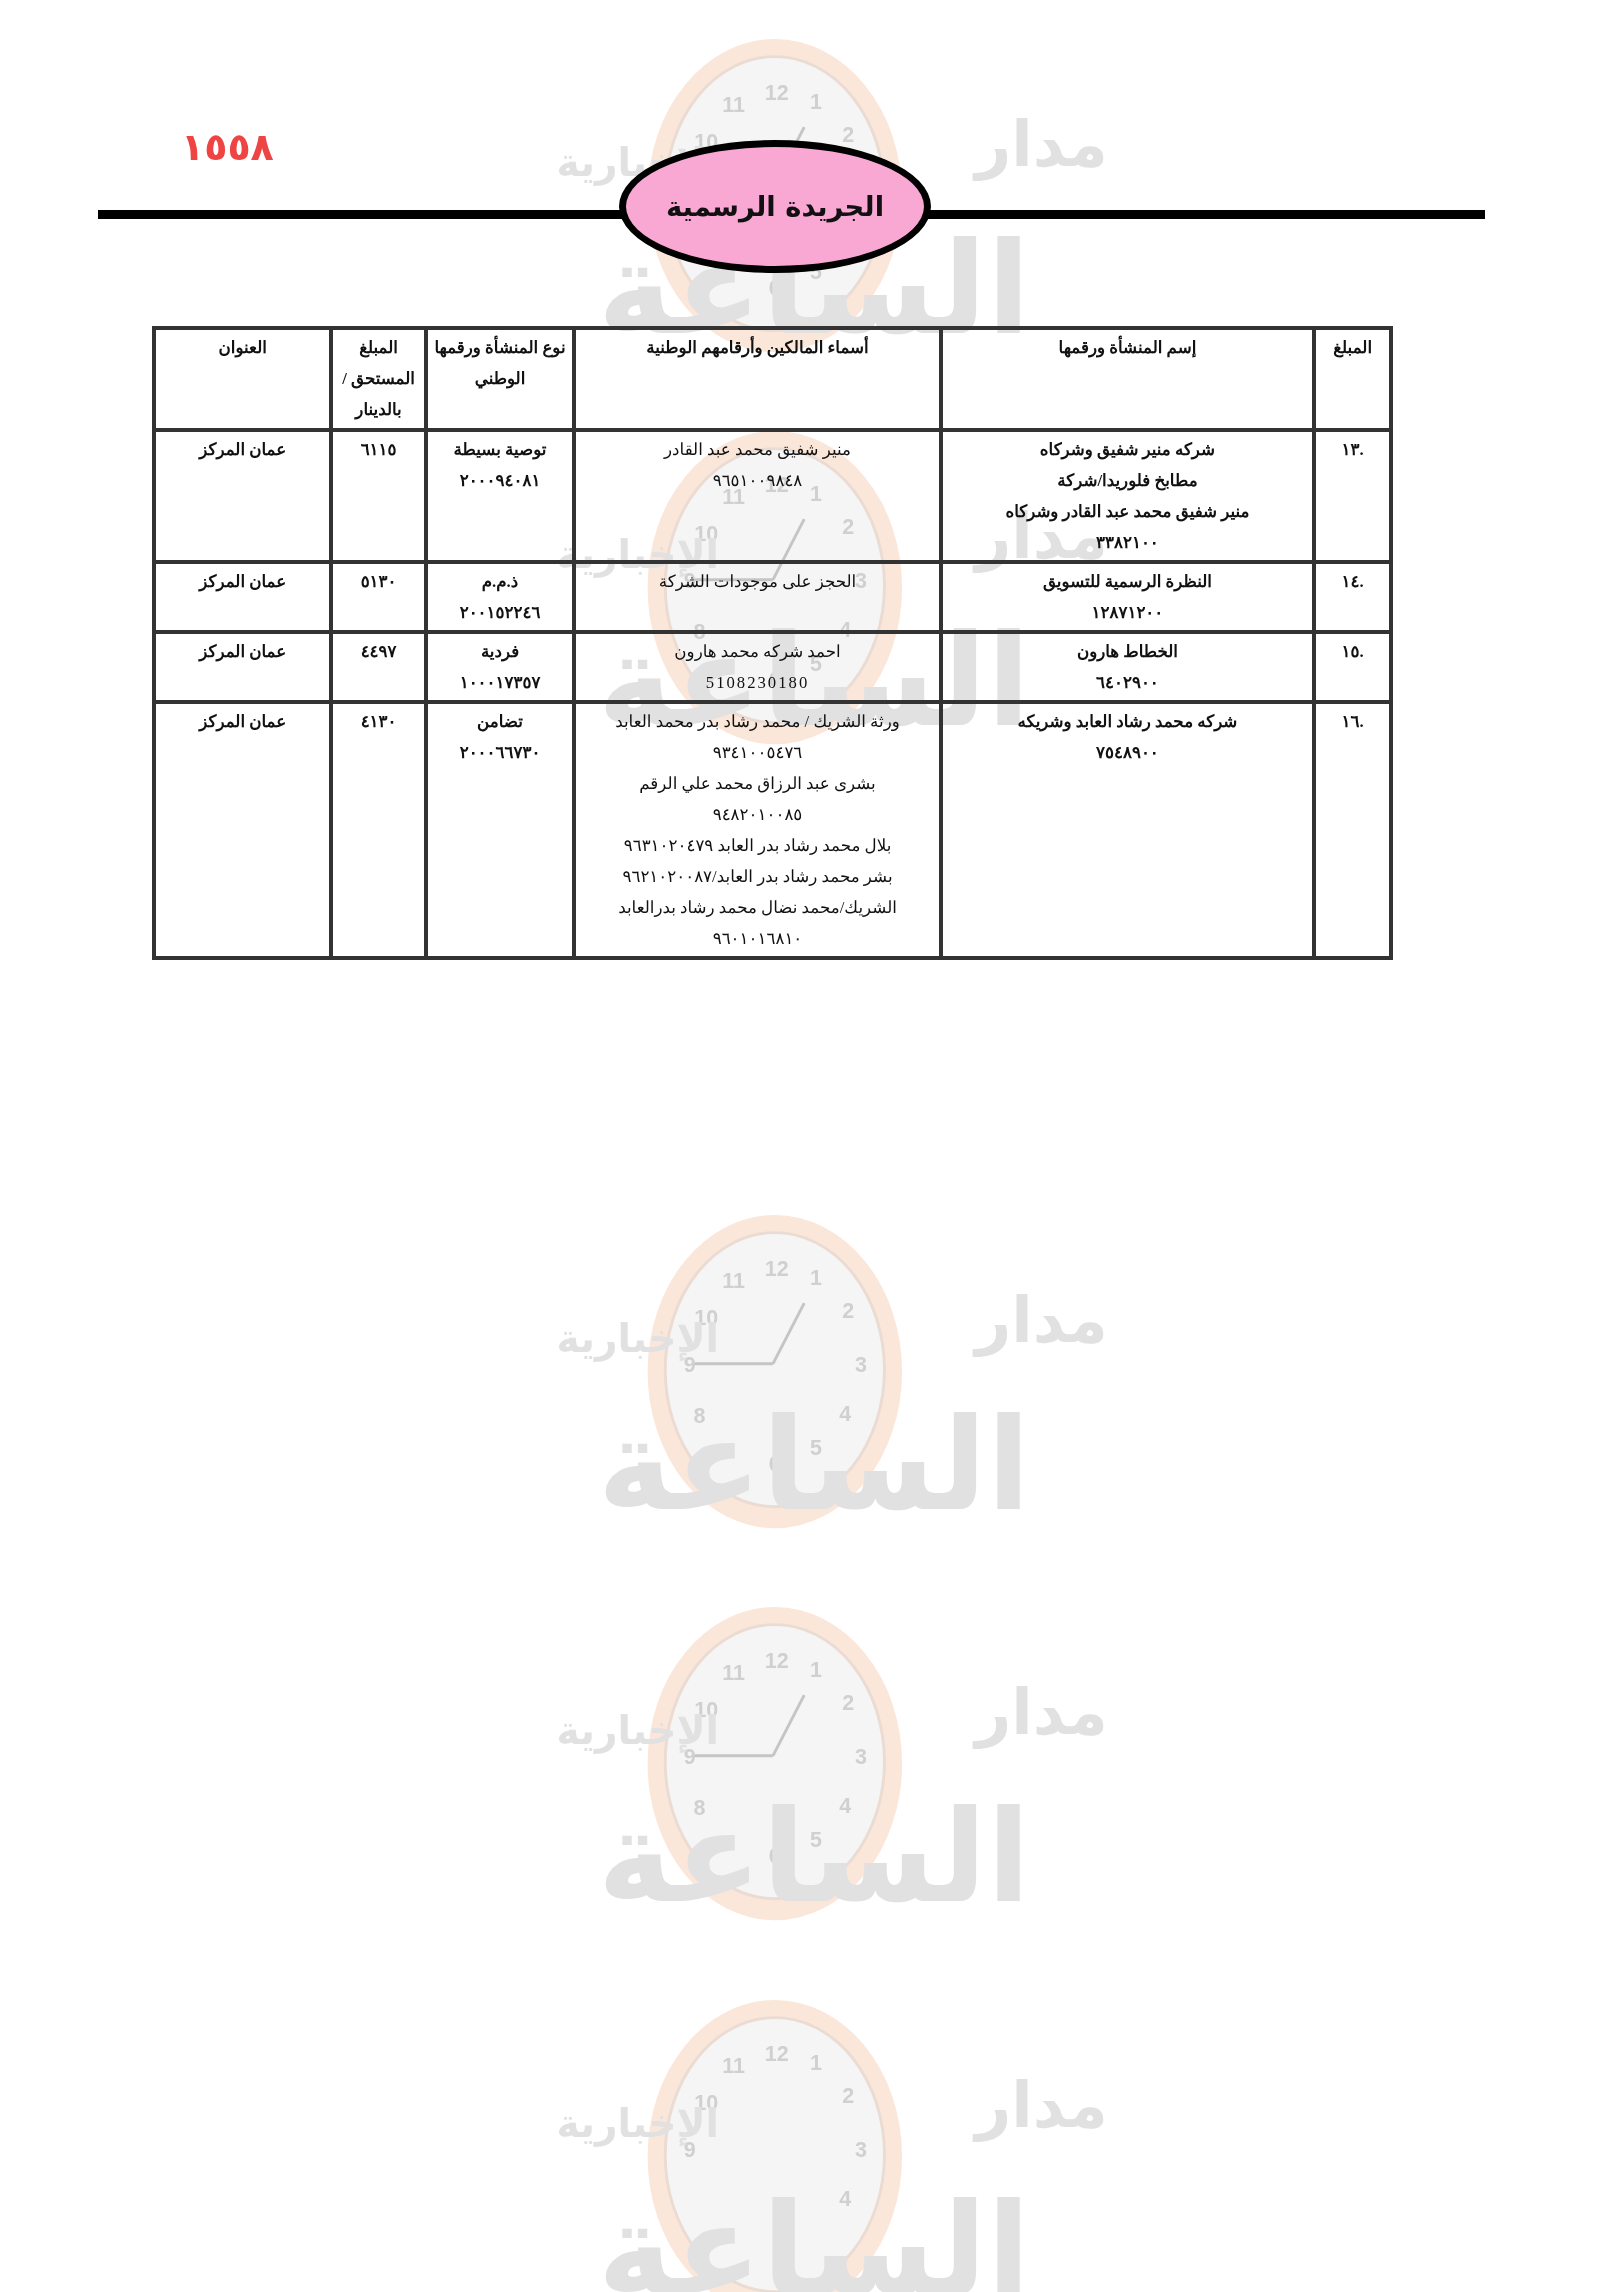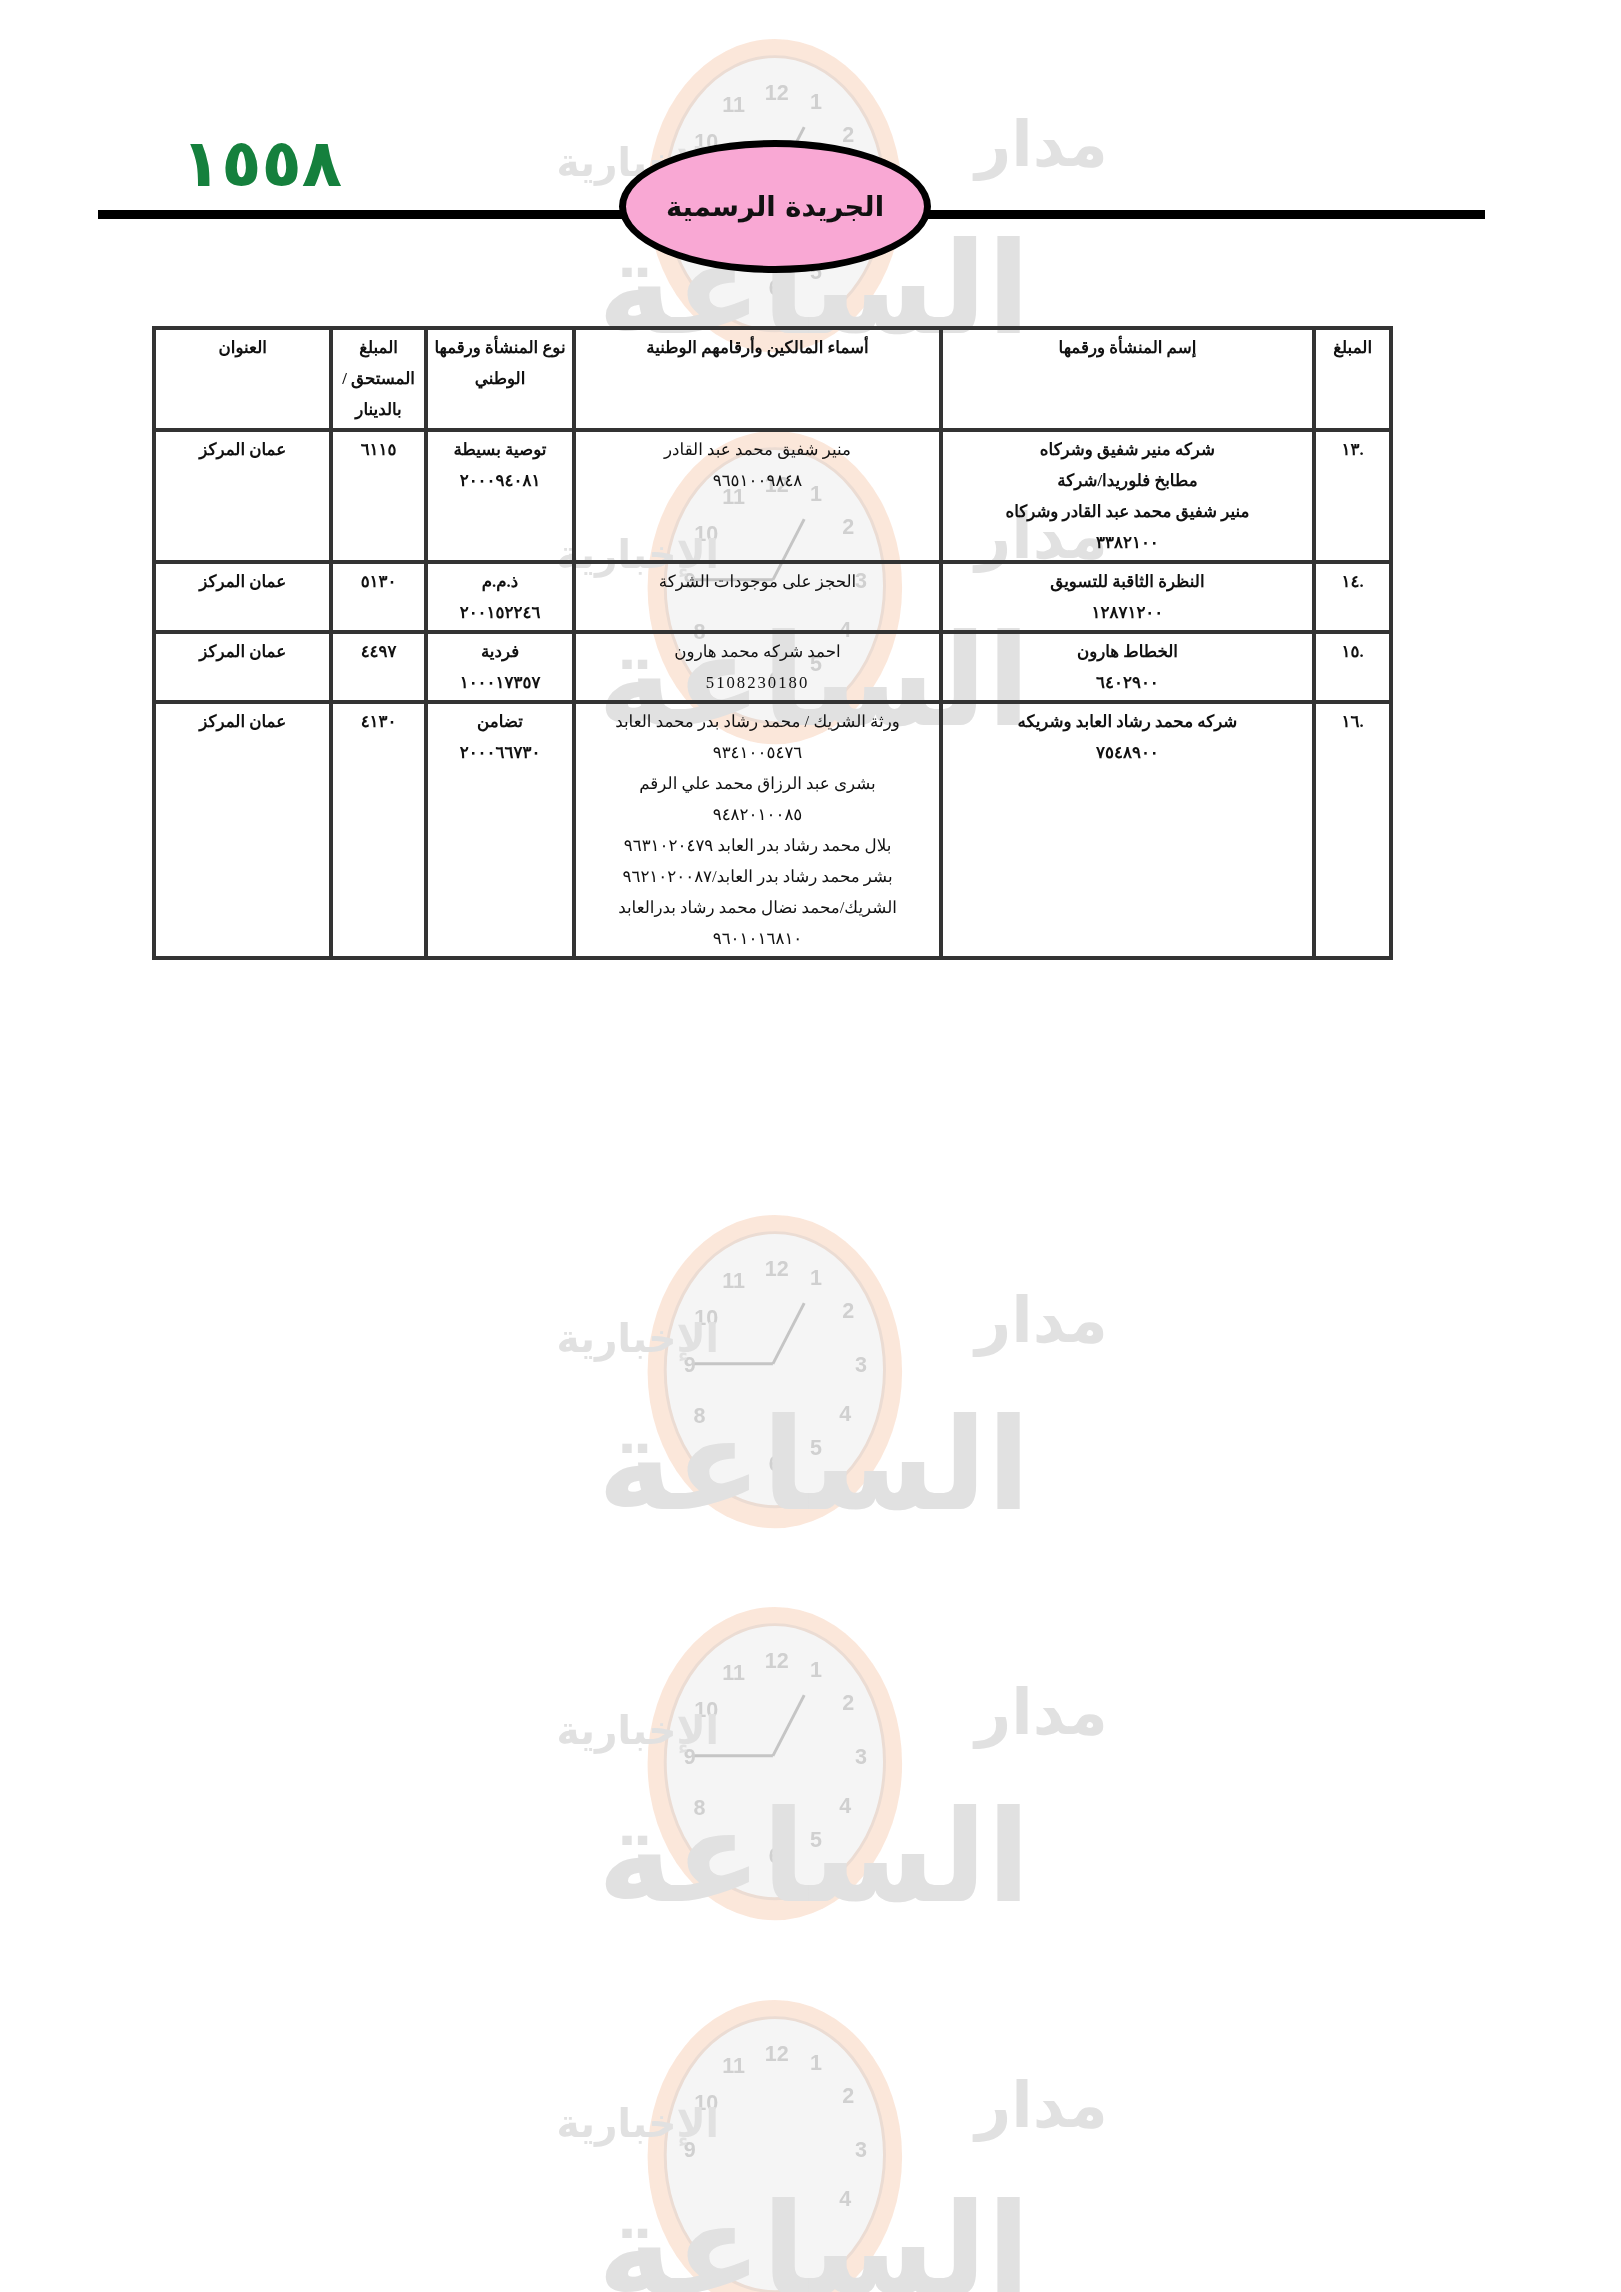--- a/index.html
+++ b/index.html
@@ -6,21 +6,21 @@
   body {
     width: 1621px; height: 2293px; position: relative; overflow: hidden;
     font-family: "DejaVu Sans", "Liberation Sans", sans-serif; color: #111;
   }
   .wm {
     position: absolute; width: 608px; height: 372px;
     pointer-events: none; opacity: 0.85;
   }
   .page-number {
     position: absolute; left: 181px; top: 125px;
-    font-size: 66px; font-weight: bold; color: #15803d;
+    font-size: 38px; font-weight: bold; color: #ef4444;
     font-family: "DejaVu Sans", sans-serif; letter-spacing: 2px;
   }
   .rule {
     position: absolute; left: 98px; top: 210px; width: 1387px; height: 8.8px;
     background: #000;
   }
   .ellipse {
     position: absolute; left: 619px; top: 140px; width: 312px; height: 133px;
     border: 7.8px solid #000; border-radius: 50%; background: #f9a8d4;
     display: flex; align-items: center; justify-content: center;
@@ -208,21 +208,21 @@
         <span class="line">توصية بسيطة</span>
         <span class="line num">٢٠٠٠٩٤٠٨١</span>
       </td>
       <td class="bold num">٦١١٥</td>
       <td class="bold">عمان المركز</td>
     </tr>
 
     <tr class="r14">
       <td class="rownum">.١٤</td>
       <td class="bold">
-        <span class="line">النظرة الثاقبة للتسويق</span>
+        <span class="line">النظرة الرسمية للتسويق</span>
         <span class="line num">١٢٨٧١٢٠٠</span>
       </td>
       <td>
         <span class="line">الحجز على موجودات الشركة</span>
       </td>
       <td class="bold">
         <span class="line">ذ.م.م</span>
         <span class="line num">٢٠٠١٥٢٢٤٦</span>
       </td>
       <td class="bold num">٥١٣٠</td>

